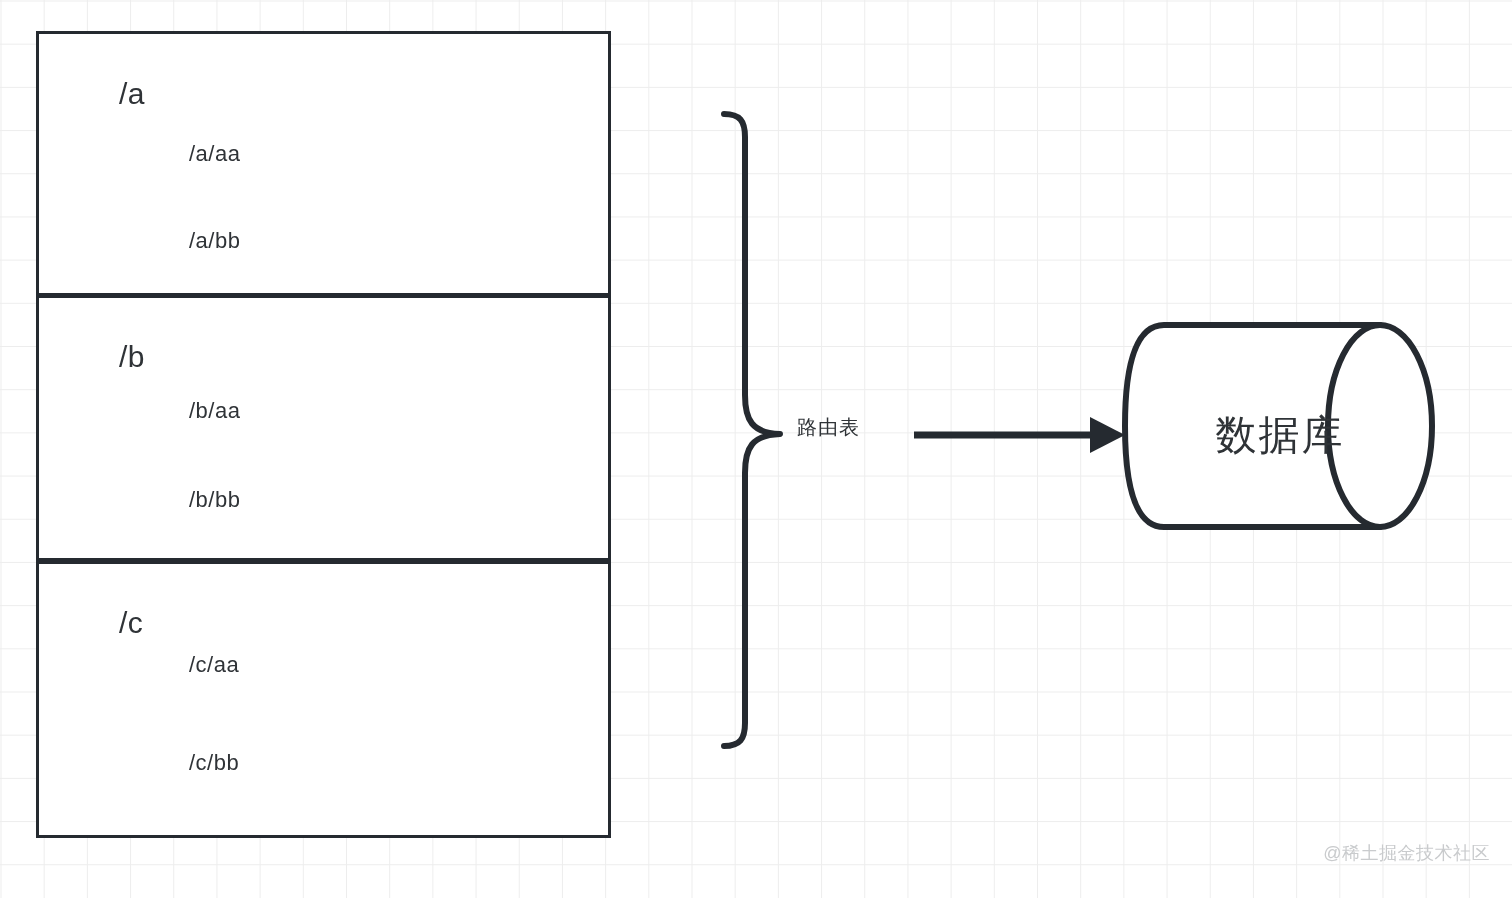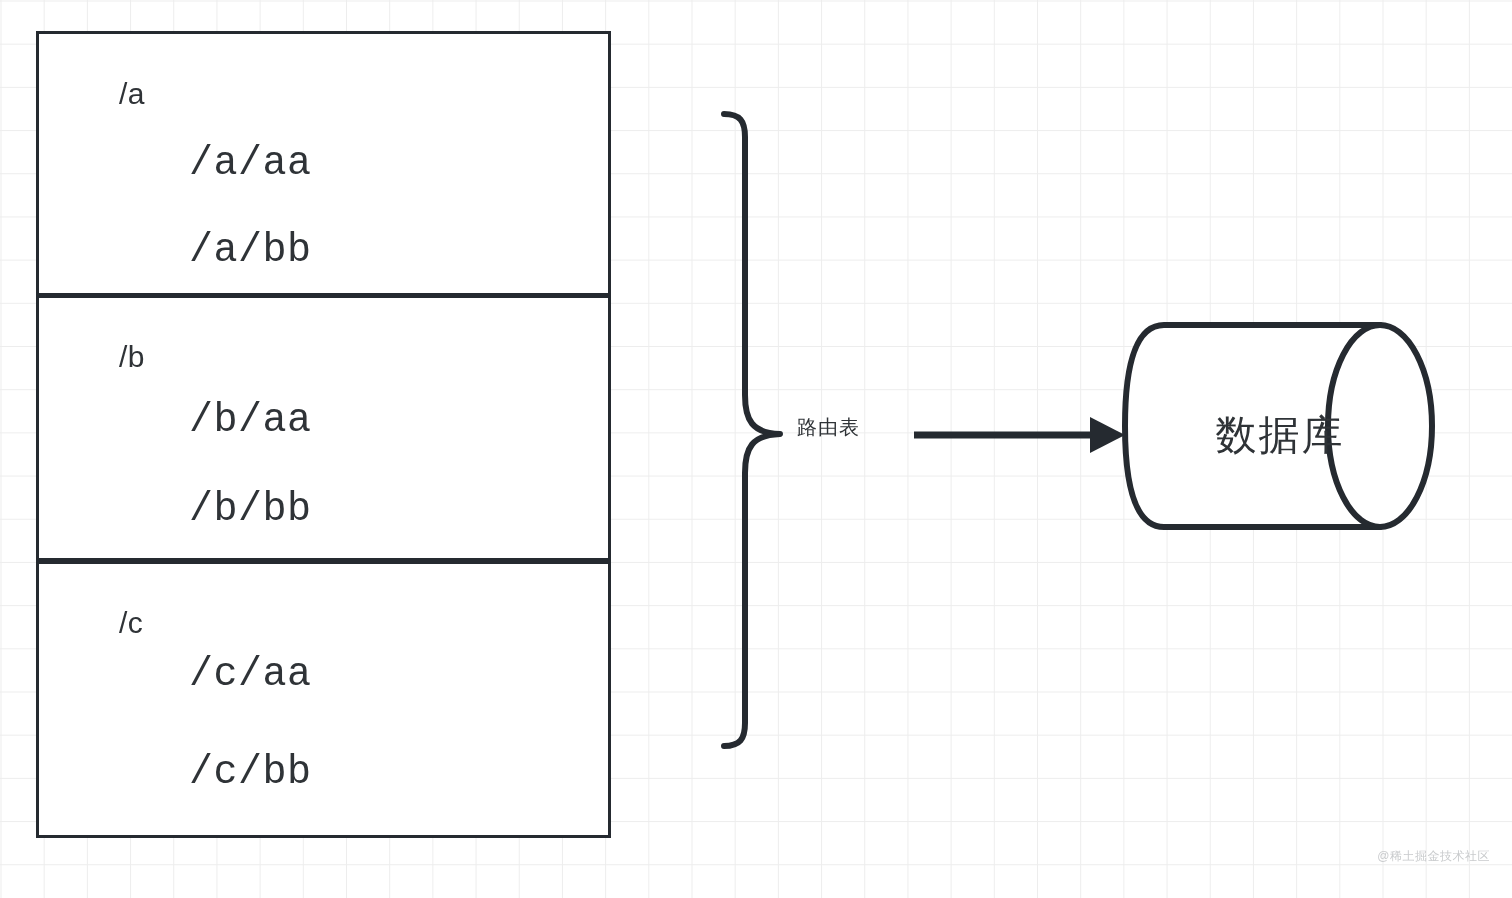--- a/index.html
+++ b/index.html
@@ -45,25 +45,24 @@
     position: absolute;
     left: 80px;
     font-size: 30px;
     color: #2f3337;
     letter-spacing: 0.5px;
     white-space: nowrap;
   }
   .route-child {
     position: absolute;
     left: 150px;
-    font-size: 40px;
+    font-size: 22px;
     color: #2f3337;
     letter-spacing: 0.5px;
     white-space: nowrap;
-    font-family: Liberation Mono, monospace;
   }
   .b1 .route-root  { top: 43px; }
   .b1 .c0 { top: 107px; }
   .b1 .c1 { top: 194px; }
 
   .b2 .route-root  { top: 42px; }
   .b2 .c0 { top: 100px; }
   .b2 .c1 { top: 173px; margin-top: 16px; }
 
   .b3 .route-root  { top: 42px; }
@@ -117,21 +116,21 @@
     color: #2f3337;
     letter-spacing: 2px;
     white-space: nowrap;
   }
 
   
   .watermark {
     position: absolute;
     right: 22px;
     bottom: 33px;
-    font-size: 12px;
+    font-size: 18px;
     color: #c9cbcd;
     white-space: nowrap;
     letter-spacing: 0.5px;
   }
 </style>
 </head>
 <body>
 
 <div id="canvas">
 

